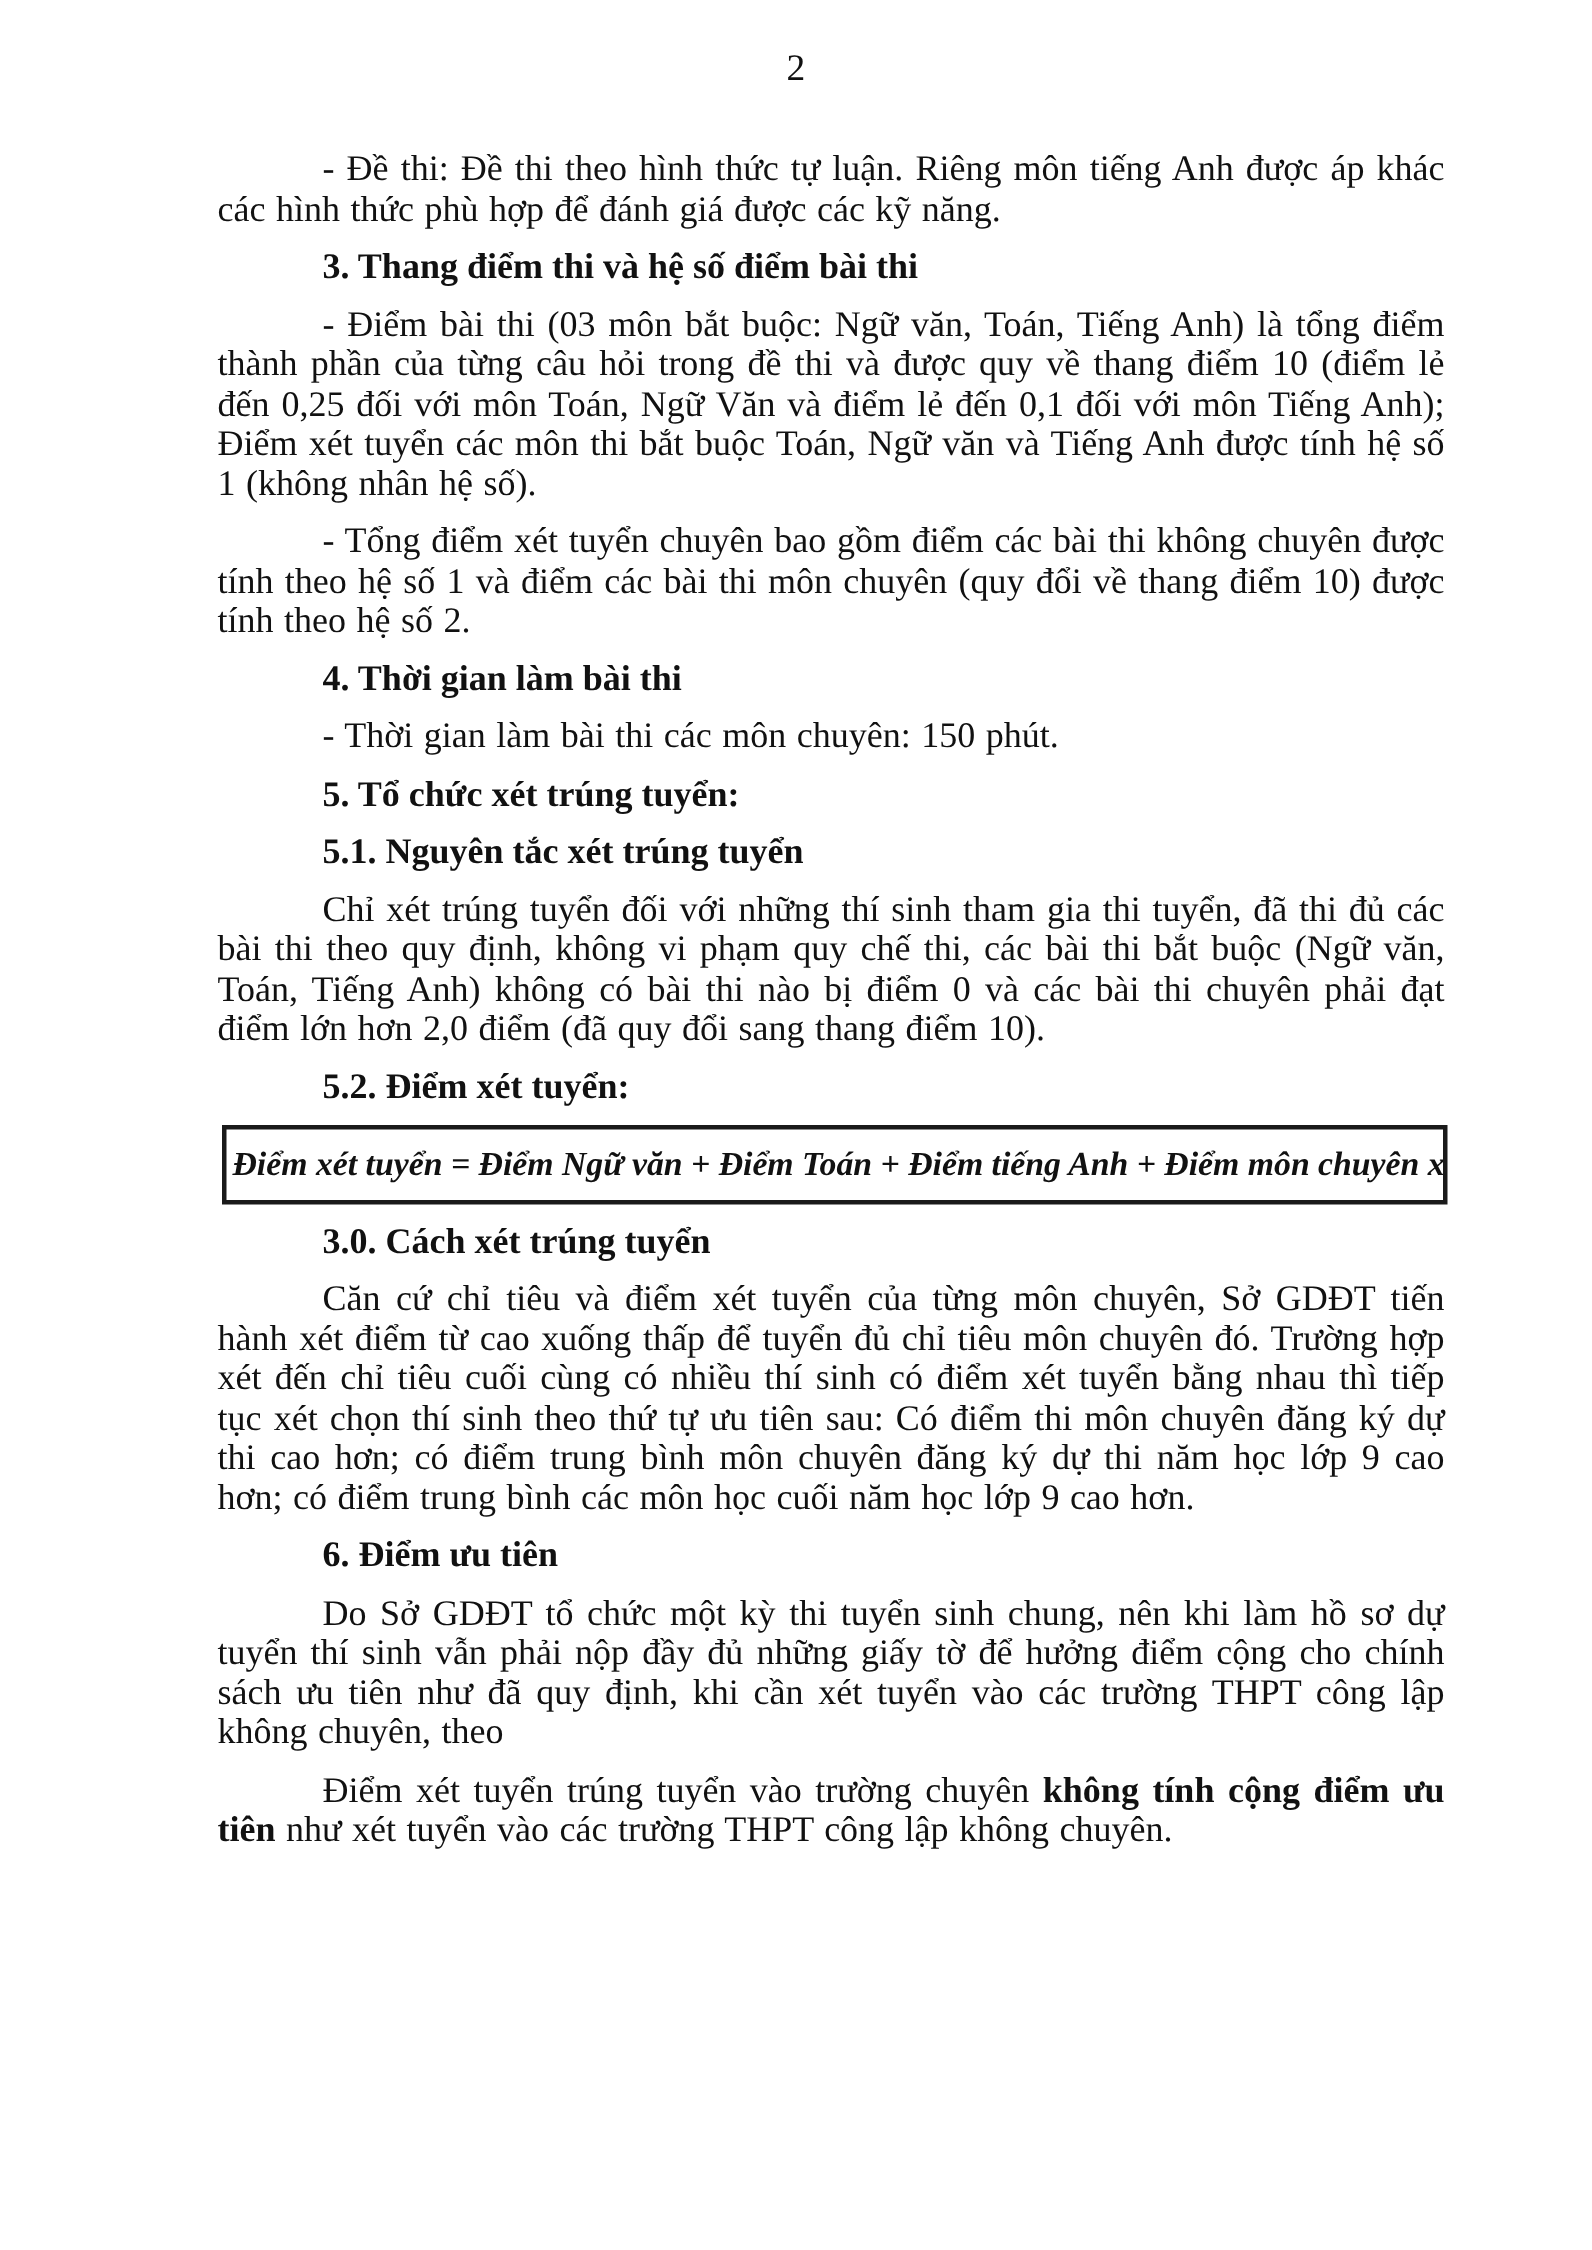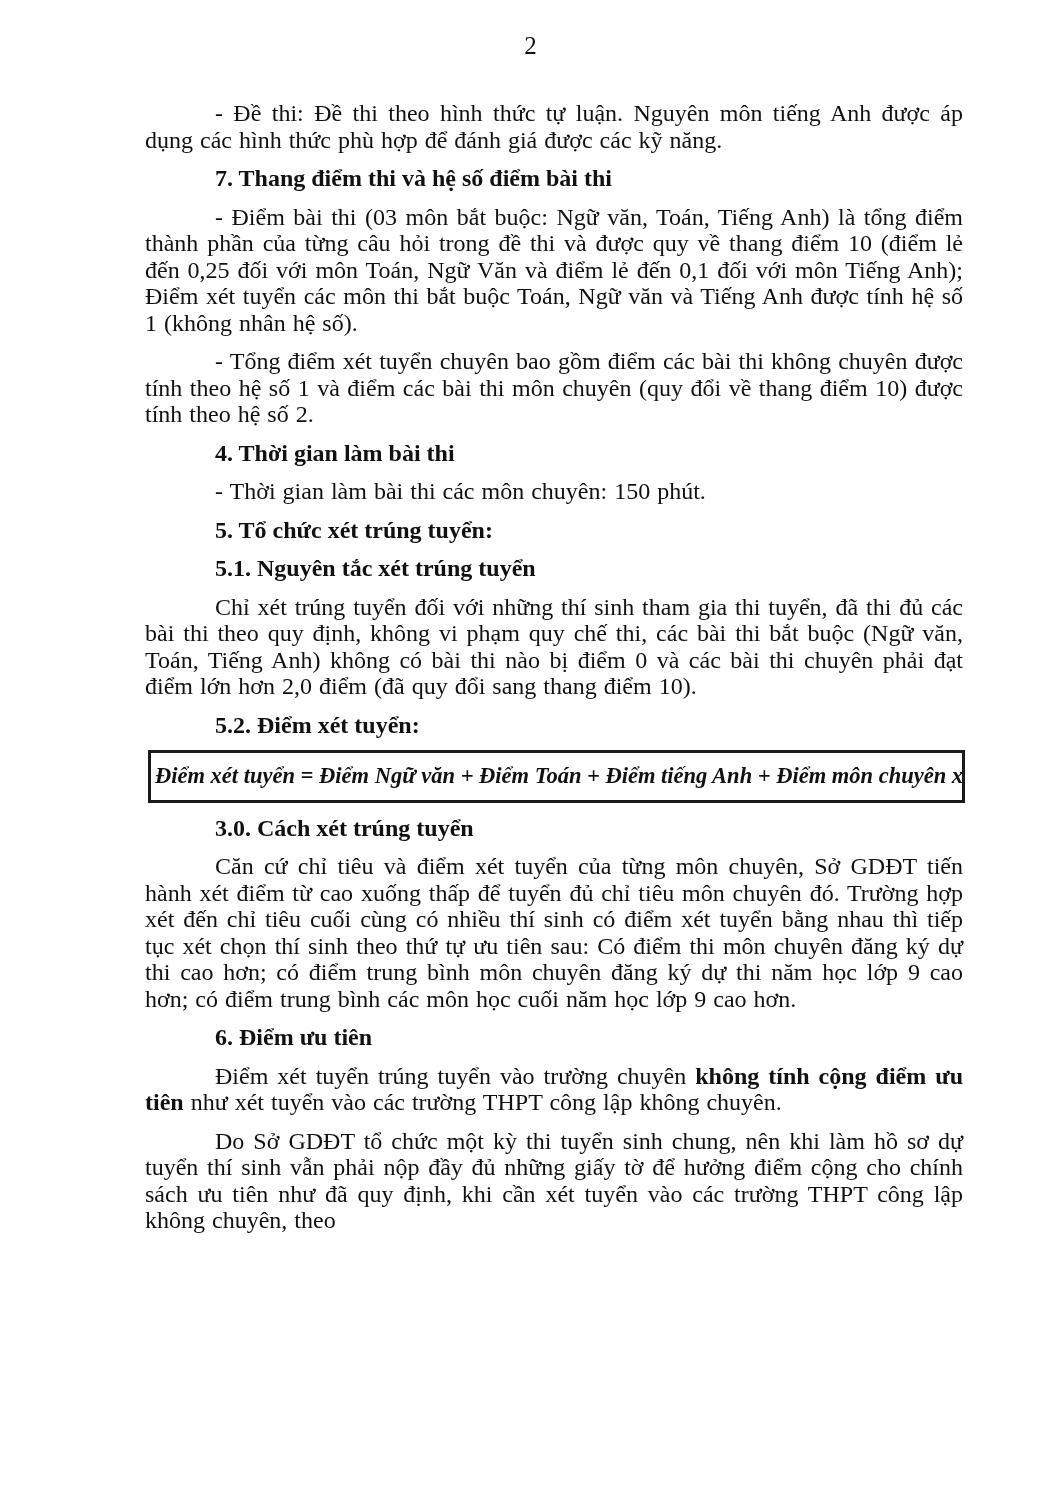--- a/index.html
+++ b/index.html
@@ -67,23 +67,23 @@
 </style>
 </head>
 <body>
 
 <div class="page">
 
   <div class="page-number">2</div>
 
   <div class="content">
 
-    <p class="para">- Đề thi: Đề thi theo hình thức tự luận. Nguyên môn tiếng Anh được áp dụng các hình thức phù hợp để đánh giá được các kỹ năng.</p>
+    <p class="para">- Đề thi: Đề thi theo hình thức tự luận. Riêng môn tiếng Anh được áp khác các hình thức phù hợp để đánh giá được các kỹ năng.</p>
 
-    <p class="hd">7. Thang điểm thi và hệ số điểm bài thi</p>
+    <p class="hd">3. Thang điểm thi và hệ số điểm bài thi</p>
 
     <p class="para">- Điểm bài thi (03 môn bắt buộc: Ngữ văn, Toán, Tiếng Anh) là tổng điểm thành phần của từng câu hỏi trong đề thi và được quy về thang điểm 10 (điểm lẻ đến 0,25 đối với môn Toán, Ngữ Văn và điểm lẻ đến 0,1 đối với môn Tiếng Anh); Điểm xét tuyển các môn thi bắt buộc Toán, Ngữ văn và Tiếng Anh được tính hệ số 1 (không nhân hệ số).</p>
 
 
     <p class="para">- Tổng điểm xét tuyển chuyên bao gồm điểm các bài thi không chuyên được tính theo hệ số 1 và điểm các bài thi môn chuyên (quy đổi về thang điểm 10) được tính theo hệ số 2.</p>
 
     <p class="hd">4. Thời gian làm bài thi</p>
 
 
     <p class="para">- Thời gian làm bài thi các môn chuyên: 150 phút.</p>
@@ -99,18 +99,18 @@
     <div class="formula-box">
       <span class="formula-text">Điểm xét tuyển = Điểm Ngữ văn + Điểm Toán + Điểm tiếng Anh + Điểm môn chuyên x 2</span>
     </div>
 
     <p class="hd">3.0. Cách xét trúng tuyển</p>
 
     <p class="para">Căn cứ chỉ tiêu và điểm xét tuyển của từng môn chuyên, Sở GDĐT tiến hành xét điểm từ cao xuống thấp để tuyển đủ chỉ tiêu môn chuyên đó. Trường hợp xét đến chỉ tiêu cuối cùng có nhiều thí sinh có điểm xét tuyển bằng nhau thì tiếp tục xét chọn thí sinh theo thứ tự ưu tiên sau: Có điểm thi môn chuyên đăng ký dự thi cao hơn; có điểm trung bình môn chuyên đăng ký dự thi năm học lớp 9 cao hơn; có điểm trung bình các môn học cuối năm học lớp 9 cao hơn.</p>
 
     <p class="hd">6. Điểm ưu tiên</p>
 
+    <p class="para">Do Sở GDĐT tổ chức một kỳ thi tuyển sinh chung, nên khi làm hồ sơ dự tuyển thí sinh vẫn phải nộp đầy đủ những giấy tờ để hưởng điểm cộng cho chính sách ưu tiên như đã quy định, khi cần xét tuyển vào các trường THPT công lập không chuyên, theo</p>
+
     <p class="para"><span>Điểm xét tuyển trúng tuyển vào trường chuyên </span><span class="bold">không tính cộng điểm ưu tiên</span><span> như xét tuyển vào các trường THPT công lập không chuyên.</span></p>
-
-    <p class="para">Do Sở GDĐT tổ chức một kỳ thi tuyển sinh chung, nên khi làm hồ sơ dự tuyển thí sinh vẫn phải nộp đầy đủ những giấy tờ để hưởng điểm cộng cho chính sách ưu tiên như đã quy định, khi cần xét tuyển vào các trường THPT công lập không chuyên, theo</p>
 
   </div>
 </div>
 
 </body></html>

